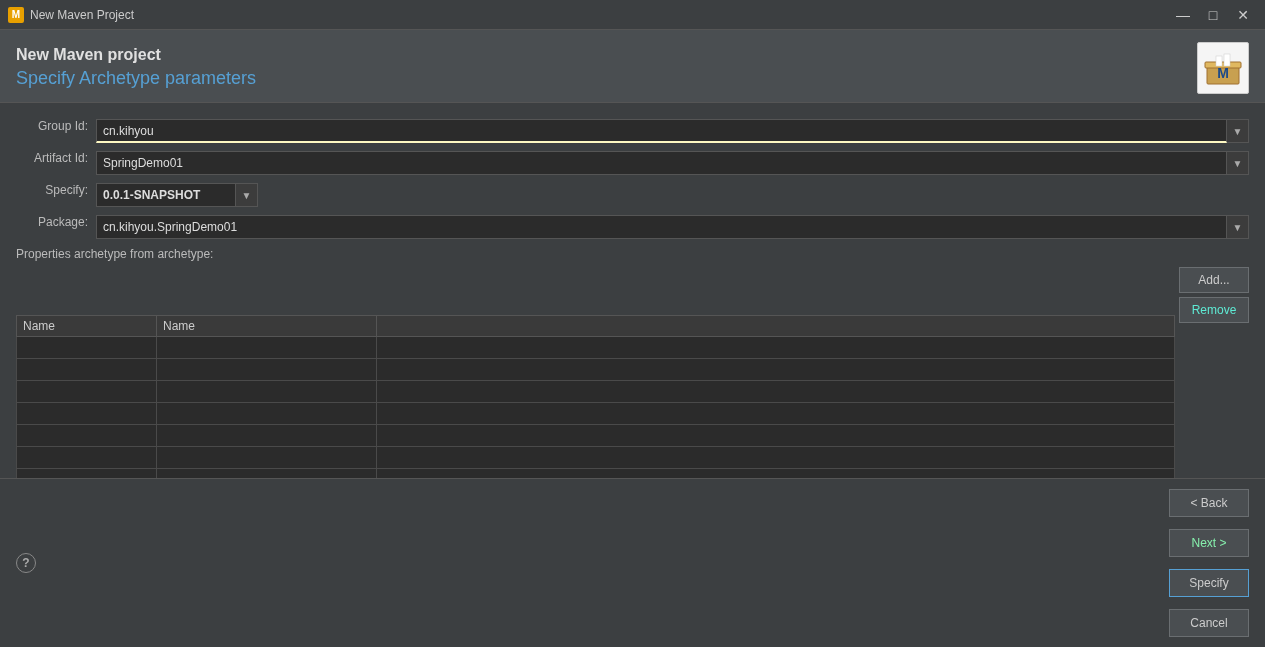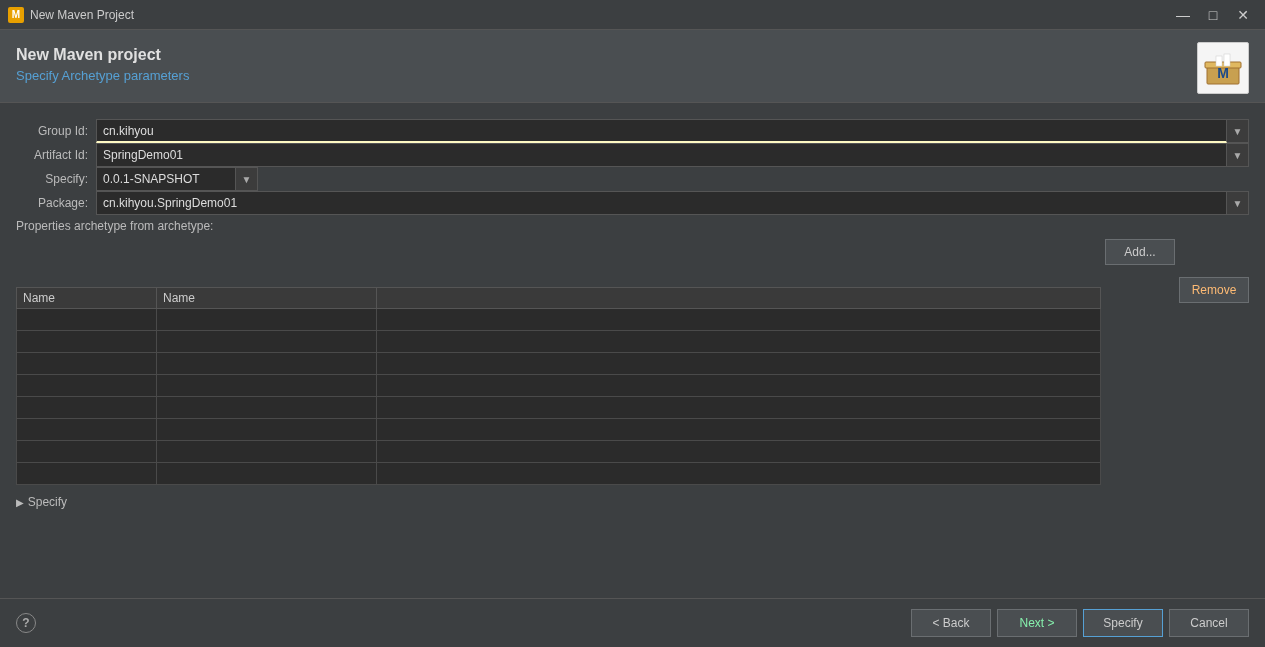--- a/index.html
+++ b/index.html
@@ -69,21 +69,21 @@
       border-bottom: 1px solid #555;
     }
     .dialog-header-text {}
     .dialog-title {
       font-size: 16px;
       font-weight: bold;
       color: #e0e0e0;
       margin-bottom: 4px;
     }
     .dialog-subtitle {
-      font-size: 13px;
+      font-size: 18px;
       color: #56a0d4;
     }
     .dialog-logo {
       width: 52px;
       height: 52px;
       background: #f5f5f5;
       border: 1px solid #ccc;
       display: flex; align-items: center; justify-content: center;
       border-radius: 2px;
       margin-top: -4px;
@@ -96,21 +96,21 @@
     
     .dialog-content {
       flex: 1;
       padding: 16px;
       overflow-y: auto;
     }
 
     
     .form-row {
       display: flex;
-      align-items: center;
+      margin-bottom: 8px;
     }
     .form-label {
       width: 80px;
       text-align: right;
       padding-right: 8px;
       color: #bbb;
       font-size: 12px;
       flex-shrink: 0;
     }
     .form-input-wrap {
@@ -148,20 +148,21 @@
       align-items: center;
     }
     .version-input {
       width: 140px;
       height: 24px;
       background: #2b2b2b;
       border: 1px solid #555;
       color: #ddd;
       padding: 0 6px;
       font-size: 12px;
+      font-weight: bold;
     }
     .version-arrow {
       width: 22px;
       height: 24px;
       background: #3c3c3c;
       border: 1px solid #555;
       border-left: none;
       display: flex; align-items: center; justify-content: center;
       cursor: pointer;
       color: #aaa;
@@ -201,37 +202,36 @@
       border: 1px solid #4a4a4a;
       padding: 3px 6px;
       height: 22px;
       font-size: 12px;
       color: #bbb;
     }
     .properties-table td:first-child { width: 140px; }
     .properties-table td:nth-child(2) { width: 220px; }
     .properties-buttons {
       display: flex;
-      flex-direction: row;
+      flex-direction: column;
       gap: 4px;
     }
     .prop-btn {
       width: 70px;
       height: 26px;
       background: #4a4e51;
       border: 1px solid #6a6e71;
       color: #ccc;
       font-size: 12px;
       cursor: pointer;
       text-align: center;
     }
     .prop-btn:disabled {
-      color: #fdba74;
+      color: #5eead4;
       cursor: default;
-      margin-top: 38px;
     }
 
     
     .advanced-section {
       margin-top: 10px;
       display: flex;
       align-items: center;
       cursor: pointer;
     }
     .advanced-arrow {
@@ -266,21 +266,22 @@
     .help-icon {
       width: 20px; height: 20px;
       border-radius: 50%;
       border: 1px solid #888;
       display: flex; align-items: center; justify-content: center;
       font-size: 12px; font-weight: bold; color: #aaa;
       cursor: pointer;
     }
     .footer-buttons {
       display: flex;
-      gap: 6px;
+      gap: 12px;
+      flex-direction: column;
     }
     .footer-btn {
       height: 28px;
       min-width: 80px;
       padding: 0 12px;
       background: #4a4e51;
       border: 1px solid #6a6e71;
       color: #ccc;
       font-size: 12px;
       cursor: pointer;

